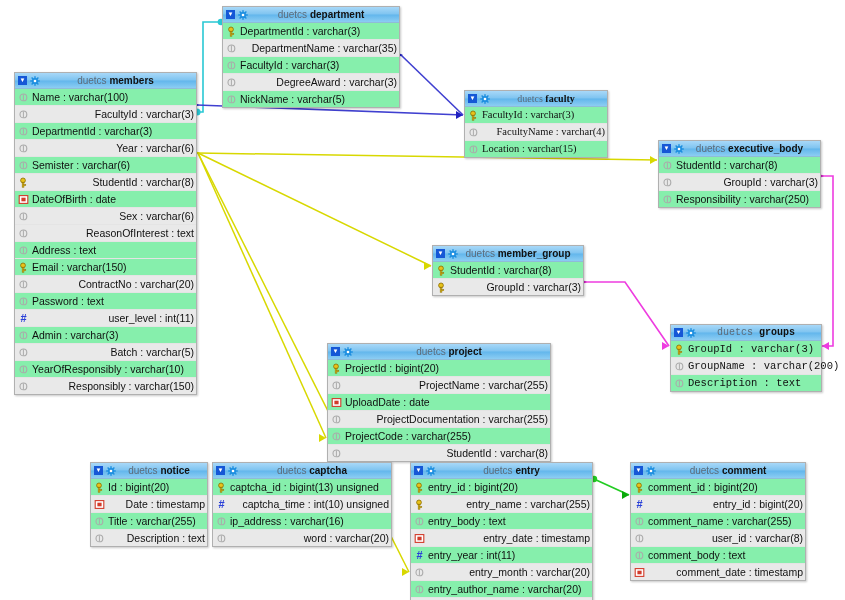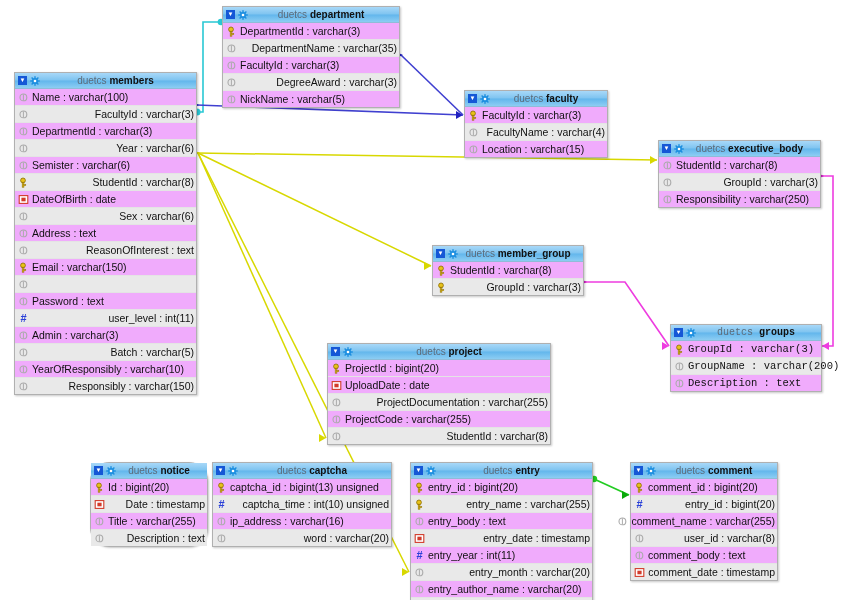--- a/index.html
+++ b/index.html
@@ -19,21 +19,21 @@
   .hdr-title{flex:1 1 auto;text-align:center;font-size:10px;color:#2a2a2a;
       white-space:nowrap;padding-right:4px;letter-spacing:0;}
   .hdr-title .schema{color:#5b6b7a;}
   .hdr-title .tname{font-weight:bold;color:#111111;}
 
   .row{height:16px;line-height:16px;display:flex;align-items:center;
        padding:0 2px 0 3px;font-size:10.5px;color:#1a1a1a;white-space:nowrap;
        border-bottom:1px solid #e4e4e4;}
   .row:last-child{border-bottom:none;}
   .row.alt{background:#e9e9e9;text-align:right;}
-  .row.plain{background:#f0abfc;justify-content:flex-end;}
+  .row.plain{background:#86efac;}
   .row-ic{width:11px;height:11px;margin-right:3px;flex:0 0 auto;display:block;}
   .row-txt{flex:1 1 auto;}
 
   .fieldname{color:#101010;}
   .fieldtype{color:#101010;}
 </style>
 </head>
 <body>
 
 <div id="canvas">
@@ -158,47 +158,48 @@
           </svg>
           <span class="row-txt"><span class="fieldname">DateOfBirth</span> : <span class="fieldtype">date</span></span>
         </div>
         <div class="row alt">
           <svg width="11" height="11" viewBox="0 0 11 11" class="row-ic">
             <circle cx="5.4" cy="5.4" r="3.4" fill="none" stroke="#aaaaaa" stroke-width="1.1"></circle>
             <line x1="5.4" y1="2.4" x2="5.4" y2="8.4" stroke="#aaaaaa" stroke-width="1.0"></line>
           </svg>
           <span class="row-txt"><span class="fieldname">Sex</span> : <span class="fieldtype">varchar(6)</span></span>
         </div>
+        <div class="row alt">
+          <svg width="11" height="11" viewBox="0 0 11 11" class="row-ic">
+            <circle cx="5.4" cy="5.4" r="3.4" fill="none" stroke="#aaaaaa" stroke-width="1.1"></circle>
+            <line x1="5.4" y1="2.4" x2="5.4" y2="8.4" stroke="#aaaaaa" stroke-width="1.0"></line>
+          </svg>
+          <span class="row-txt"><span class="fieldname">ReasonOfInterest</span> : <span class="fieldtype">text</span></span>
+        </div>
         <div class="row plain">
           <svg width="11" height="11" viewBox="0 0 11 11" class="row-ic">
             <circle cx="5.4" cy="5.4" r="3.4" fill="none" stroke="#aaaaaa" stroke-width="1.1"></circle>
             <line x1="5.4" y1="2.4" x2="5.4" y2="8.4" stroke="#aaaaaa" stroke-width="1.0"></line>
           </svg>
           <span class="row-txt"><span class="fieldname">Address</span> : <span class="fieldtype">text</span></span>
         </div>
-        <div class="row alt">
-          <svg width="11" height="11" viewBox="0 0 11 11" class="row-ic">
-            <circle cx="5.4" cy="5.4" r="3.4" fill="none" stroke="#aaaaaa" stroke-width="1.1"></circle>
-            <line x1="5.4" y1="2.4" x2="5.4" y2="8.4" stroke="#aaaaaa" stroke-width="1.0"></line>
-          </svg>
-          <span class="row-txt"><span class="fieldname">ReasonOfInterest</span> : <span class="fieldtype">text</span></span>
-        </div>
         <div class="row plain">
           <svg width="11" height="11" viewBox="0 0 11 11" class="row-ic">
             <circle cx="5" cy="3.4" r="2.4" fill="#e8c21a" stroke="#8a6c00" stroke-width="0.8"></circle>
             <rect x="4.2" y="5.2" width="1.7" height="5" fill="#e8c21a" stroke="#8a6c00" stroke-width="0.6"></rect>
             <rect x="5.8" y="7.6" width="2.0" height="1.1" fill="#e8c21a" stroke="#8a6c00" stroke-width="0.5"></rect>
           </svg>
           <span class="row-txt"><span class="fieldname">Email</span> : <span class="fieldtype">varchar(150)</span></span>
         </div>
         <div class="row alt">
           <svg width="11" height="11" viewBox="0 0 11 11" class="row-ic">
             <circle cx="5.4" cy="5.4" r="3.4" fill="none" stroke="#aaaaaa" stroke-width="1.1"></circle>
             <line x1="5.4" y1="2.4" x2="5.4" y2="8.4" stroke="#aaaaaa" stroke-width="1.0"></line>
           </svg>
+          <span class="row-txt"><span class="fieldname">ContractNo</span> : <span class="fieldtype">varchar(20)</span></span>
         </div>
         <div class="row plain">
           <svg width="11" height="11" viewBox="0 0 11 11" class="row-ic">
             <circle cx="5.4" cy="5.4" r="3.4" fill="none" stroke="#aaaaaa" stroke-width="1.1"></circle>
             <line x1="5.4" y1="2.4" x2="5.4" y2="8.4" stroke="#aaaaaa" stroke-width="1.0"></line>
           </svg>
           <span class="row-txt"><span class="fieldname">Password</span> : <span class="fieldtype">text</span></span>
         </div>
         <div class="row alt">
           <svg width="11" height="11" viewBox="0 0 11 11" class="row-ic">
@@ -284,21 +285,21 @@
           <span class="row-txt"><span class="fieldname">DegreeAward</span> : <span class="fieldtype">varchar(3)</span></span>
         </div>
         <div class="row plain">
           <svg width="11" height="11" viewBox="0 0 11 11" class="row-ic">
             <circle cx="5.4" cy="5.4" r="3.4" fill="none" stroke="#aaaaaa" stroke-width="1.1"></circle>
             <line x1="5.4" y1="2.4" x2="5.4" y2="8.4" stroke="#aaaaaa" stroke-width="1.0"></line>
           </svg>
           <span class="row-txt"><span class="fieldname">NickName</span> : <span class="fieldtype">varchar(5)</span></span>
         </div>
       </div>
-      <div class="table-box" style="left: 464px; top: 90px; width: 144px;">
+      <div class="table-box" style="left: 464px; top: 90px; width: 144px; font-family: Liberation Serif, serif;">
         <div class="tbl-header">
           <span class="hdr-icon-v" style="font-size: 6px;">▼</span>
           <svg width="10" height="10" viewBox="0 0 10 10" class="hdr-icon-gear">
             <g fill="#1e8fe0">
               <rect x="4.3" y="0.2" width="1.4" height="3.0" transform="rotate(0 5 5)"></rect>
               <rect x="4.3" y="0.2" width="1.4" height="3.0" transform="rotate(45 5 5)"></rect>
               <rect x="4.3" y="0.2" width="1.4" height="3.0" transform="rotate(90 5 5)"></rect>
               <rect x="4.3" y="0.2" width="1.4" height="3.0" transform="rotate(135 5 5)"></rect>
               <rect x="4.3" y="0.2" width="1.4" height="3.0" transform="rotate(180 5 5)"></rect>
               <rect x="4.3" y="0.2" width="1.4" height="3.0" transform="rotate(225 5 5)"></rect>
@@ -471,20 +472,27 @@
           </svg>
           <div class="hdr-title"><span class="schema">duetcs</span> <span class="tname">project</span></div>
         </div>
         <div class="row plain">
           <svg width="11" height="11" viewBox="0 0 11 11" class="row-ic">
             <circle cx="5" cy="3.4" r="2.4" fill="#e8c21a" stroke="#8a6c00" stroke-width="0.8"></circle>
             <rect x="4.2" y="5.2" width="1.7" height="5" fill="#e8c21a" stroke="#8a6c00" stroke-width="0.6"></rect>
             <rect x="5.8" y="7.6" width="2.0" height="1.1" fill="#e8c21a" stroke="#8a6c00" stroke-width="0.5"></rect>
           </svg>
           <span class="row-txt"><span class="fieldname">ProjectId</span> : <span class="fieldtype">bigint(20)</span></span>
+        </div>
+        <div class="row alt">
+          <svg width="11" height="11" viewBox="0 0 11 11" class="row-ic">
+            <circle cx="5.4" cy="5.4" r="3.4" fill="none" stroke="#aaaaaa" stroke-width="1.1"></circle>
+            <line x1="5.4" y1="2.4" x2="5.4" y2="8.4" stroke="#aaaaaa" stroke-width="1.0"></line>
+          </svg>
+          <span class="row-txt"><span class="fieldname">ProjectName</span> : <span class="fieldtype">varchar(255)</span></span>
         </div>
         <div class="row plain">
           <svg width="11" height="11" viewBox="0 0 11 11" class="row-ic">
             <rect x="1.2" y="1.6" width="8.6" height="7.8" fill="#ffffff" stroke="#d23b2a" stroke-width="1.1"></rect>
             <rect x="3.4" y="3.7" width="4.2" height="3.6" fill="#d23b2a"></rect>
           </svg>
           <span class="row-txt"><span class="fieldname">UploadDate</span> : <span class="fieldtype">date</span></span>
         </div>
         <div class="row alt">
           <svg width="11" height="11" viewBox="0 0 11 11" class="row-ic">
@@ -501,21 +509,21 @@
           <span class="row-txt"><span class="fieldname">ProjectCode</span> : <span class="fieldtype">varchar(255)</span></span>
         </div>
         <div class="row alt">
           <svg width="11" height="11" viewBox="0 0 11 11" class="row-ic">
             <circle cx="5.4" cy="5.4" r="3.4" fill="none" stroke="#aaaaaa" stroke-width="1.1"></circle>
             <line x1="5.4" y1="2.4" x2="5.4" y2="8.4" stroke="#aaaaaa" stroke-width="1.0"></line>
           </svg>
           <span class="row-txt"><span class="fieldname">StudentId</span> : <span class="fieldtype">varchar(8)</span></span>
         </div>
       </div>
-      <div class="table-box" style="left: 90px; top: 462px; width: 118px; border-radius: 19px;">
+      <div class="table-box" style="left: 90px; top: 462px; width: 118px;">
         <div class="tbl-header">
           <span class="hdr-icon-v" style="font-size: 6px;">▼</span>
           <svg width="10" height="10" viewBox="0 0 10 10" class="hdr-icon-gear">
             <g fill="#1e8fe0">
               <rect x="4.3" y="0.2" width="1.4" height="3.0" transform="rotate(0 5 5)"></rect>
               <rect x="4.3" y="0.2" width="1.4" height="3.0" transform="rotate(45 5 5)"></rect>
               <rect x="4.3" y="0.2" width="1.4" height="3.0" transform="rotate(90 5 5)"></rect>
               <rect x="4.3" y="0.2" width="1.4" height="3.0" transform="rotate(135 5 5)"></rect>
               <rect x="4.3" y="0.2" width="1.4" height="3.0" transform="rotate(180 5 5)"></rect>
               <rect x="4.3" y="0.2" width="1.4" height="3.0" transform="rotate(225 5 5)"></rect>
@@ -671,21 +679,21 @@
           <svg width="11" height="11" viewBox="0 0 11 11" class="row-ic">
             <circle cx="5.4" cy="5.4" r="3.4" fill="none" stroke="#aaaaaa" stroke-width="1.1"></circle>
             <line x1="5.4" y1="2.4" x2="5.4" y2="8.4" stroke="#aaaaaa" stroke-width="1.0"></line>
           </svg>
           <span class="row-txt"><span class="fieldname">entry_author_name</span> : <span class="fieldtype">varchar(20)</span></span>
         </div>
         <div class="row alt">
           <span class="row-txt"> : </span>
         </div>
       </div>
-      <div class="table-box" style="left: 630px; top: 462px; width: 148px;">
+      <div class="table-box" style="left: 630px; top: 462px; width: 176px;">
         <div class="tbl-header">
           <span class="hdr-icon-v" style="font-size: 6px;">▼</span>
           <svg width="10" height="10" viewBox="0 0 10 10" class="hdr-icon-gear">
             <g fill="#1e8fe0">
               <rect x="4.3" y="0.2" width="1.4" height="3.0" transform="rotate(0 5 5)"></rect>
               <rect x="4.3" y="0.2" width="1.4" height="3.0" transform="rotate(45 5 5)"></rect>
               <rect x="4.3" y="0.2" width="1.4" height="3.0" transform="rotate(90 5 5)"></rect>
               <rect x="4.3" y="0.2" width="1.4" height="3.0" transform="rotate(135 5 5)"></rect>
               <rect x="4.3" y="0.2" width="1.4" height="3.0" transform="rotate(180 5 5)"></rect>
               <rect x="4.3" y="0.2" width="1.4" height="3.0" transform="rotate(225 5 5)"></rect>

